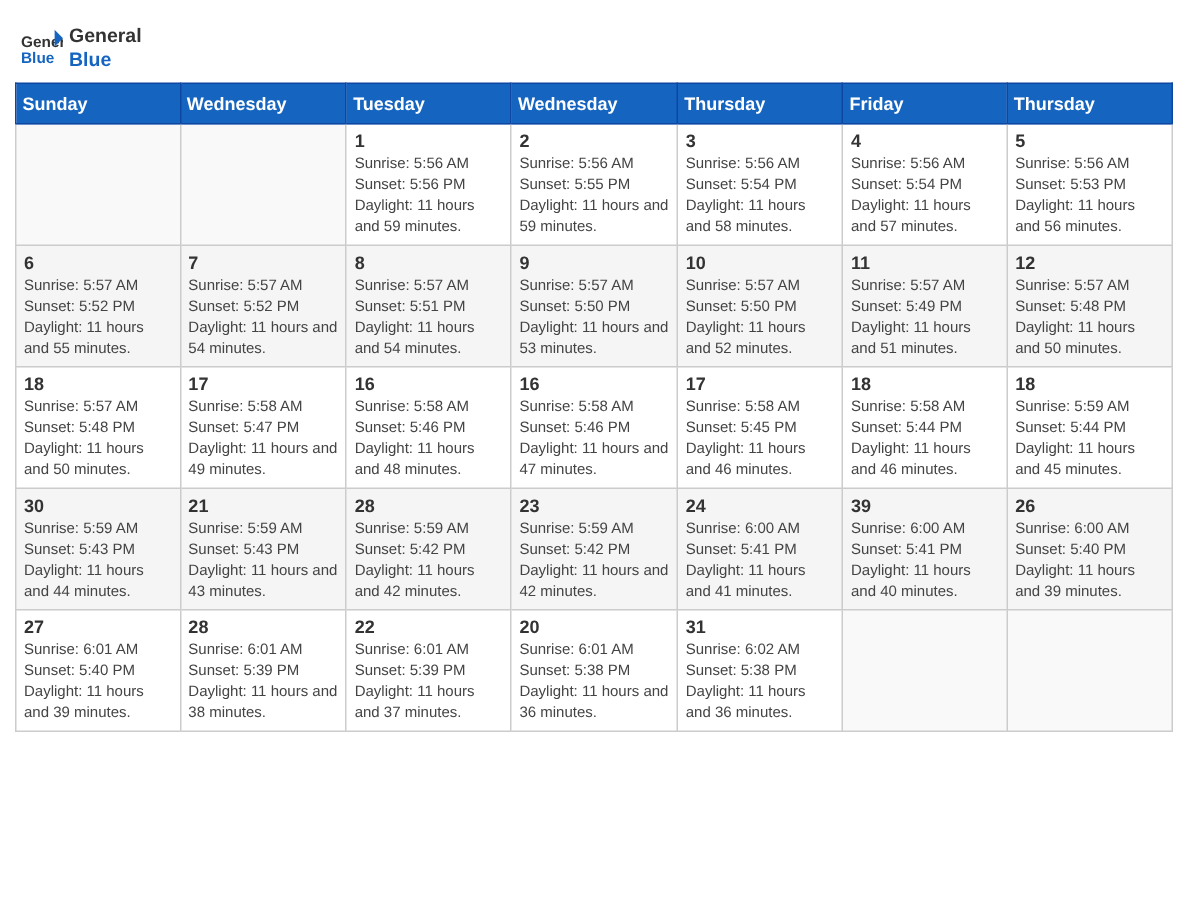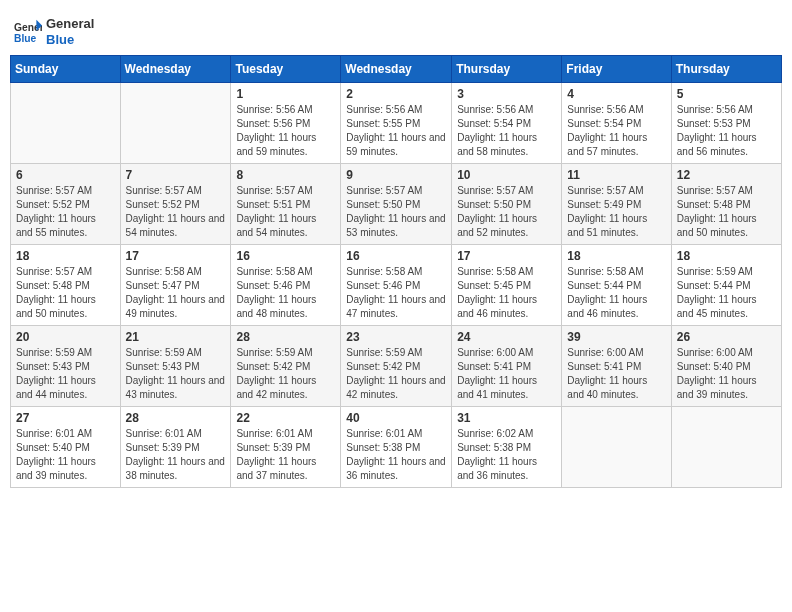--- a/index.html
+++ b/index.html
@@ -232,21 +232,21 @@
         </td>
         <td>
           <span class="day-number">18</span>
           <div class="day-info" style="white-space: pre-line;">Sunrise: 5:59 AM
 Sunset: 5:44 PM
 Daylight: 11 hours and 45 minutes.</div>
         </td>
       </tr>
       <tr>
         <td>
-          <span class="day-number">20</span>
+          <span class="day-number">30</span>
           <div class="day-info" style="white-space: pre-line;">Sunrise: 5:59 AM
 Sunset: 5:43 PM
 Daylight: 11 hours and 44 minutes.</div>
         </td>
         <td>
           <span class="day-number">21</span>
           <div class="day-info" style="white-space: pre-line;">Sunrise: 5:59 AM
 Sunset: 5:43 PM
 Daylight: 11 hours and 43 minutes.</div>
         </td>
@@ -294,21 +294,21 @@
 Sunset: 5:39 PM
 Daylight: 11 hours and 38 minutes.</div>
         </td>
         <td>
           <span class="day-number">22</span>
           <div class="day-info" style="white-space: pre-line;">Sunrise: 6:01 AM
 Sunset: 5:39 PM
 Daylight: 11 hours and 37 minutes.</div>
         </td>
         <td>
-          <span class="day-number">40</span>
+          <span class="day-number">20</span>
           <div class="day-info" style="white-space: pre-line;">Sunrise: 6:01 AM
 Sunset: 5:38 PM
 Daylight: 11 hours and 36 minutes.</div>
         </td>
         <td>
           <span class="day-number">31</span>
           <div class="day-info" style="white-space: pre-line;">Sunrise: 6:02 AM
 Sunset: 5:38 PM
 Daylight: 11 hours and 36 minutes.</div>
         </td>

